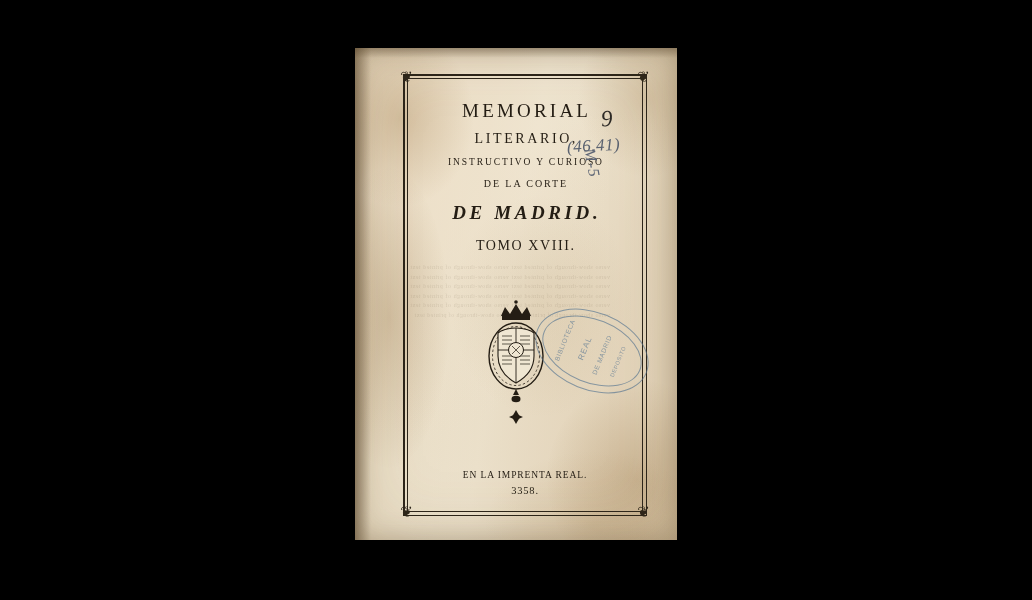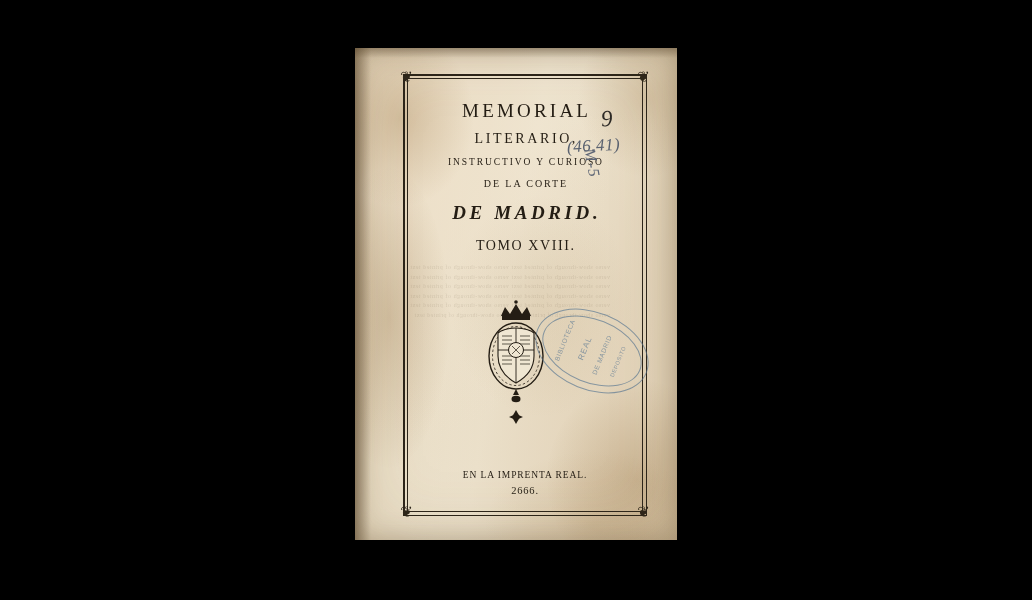--- a/index.html
+++ b/index.html
@@ -357,21 +357,21 @@
       <div class="oval"></div>
       <div class="oval inner"></div>
       <div class="txt t1">BIBLIOTECA</div>
       <div class="txt t2">REAL</div>
       <div class="txt t3">DE MADRID</div>
       <div class="txt t4">DEPOSITO</div>
     </div>
 
     <div id="imprint">
       <p class="line l-imprint">EN LA IMPRENTA REAL.</p>
-      <p class="line l-year">2666.</p>
+      <p class="line l-year">3358.</p>
     </div>
 
     <div class="ms" id="ms-9">9</div>
     <div class="ms" id="ms-bracket">(46.41)</div>
     <div class="ms" id="ms-vert">M-5</div>
 
     <div id="edge-left"></div>
     <div id="edge-top"></div>
     <div id="page-vignette"></div>
   </div>

